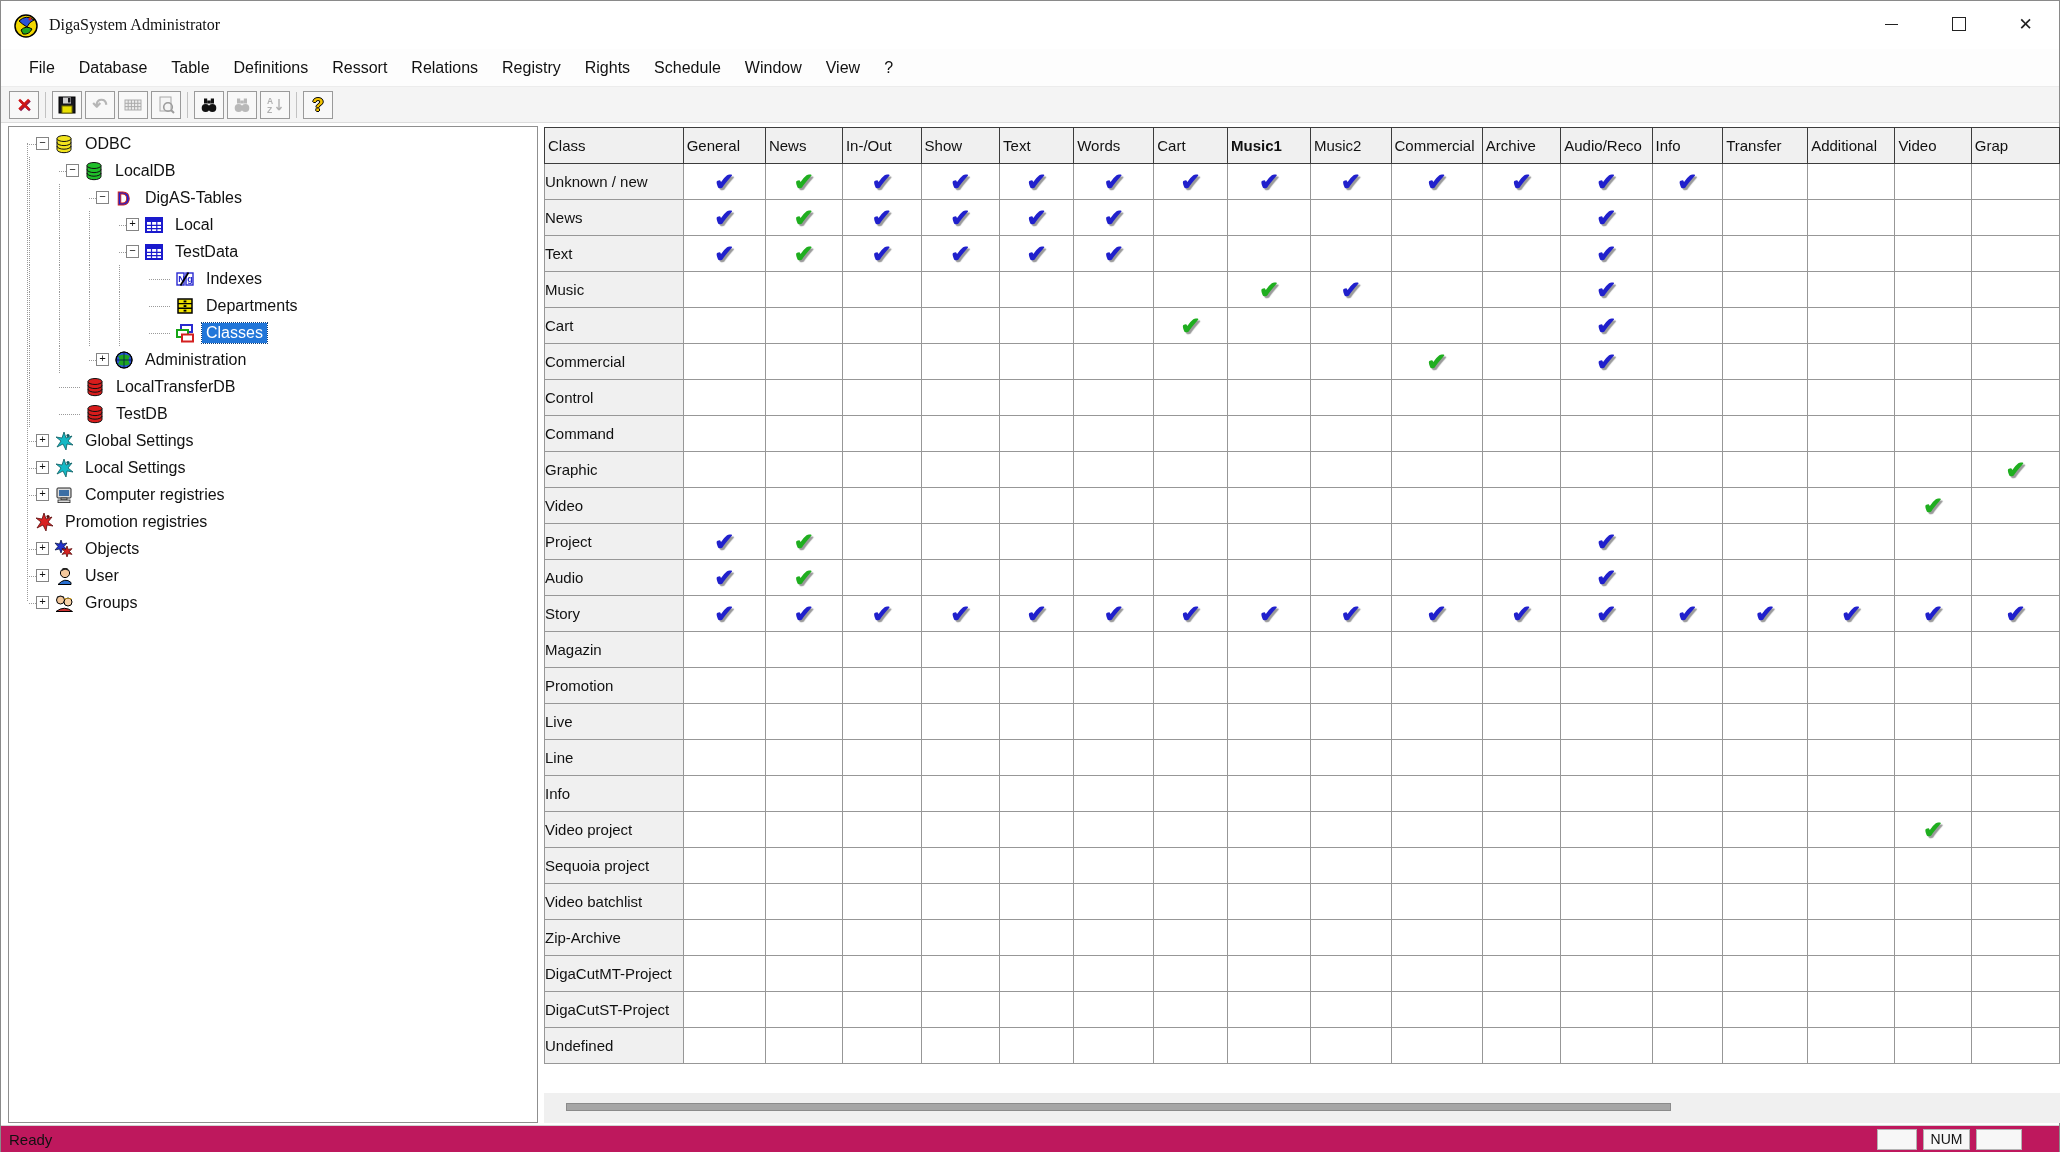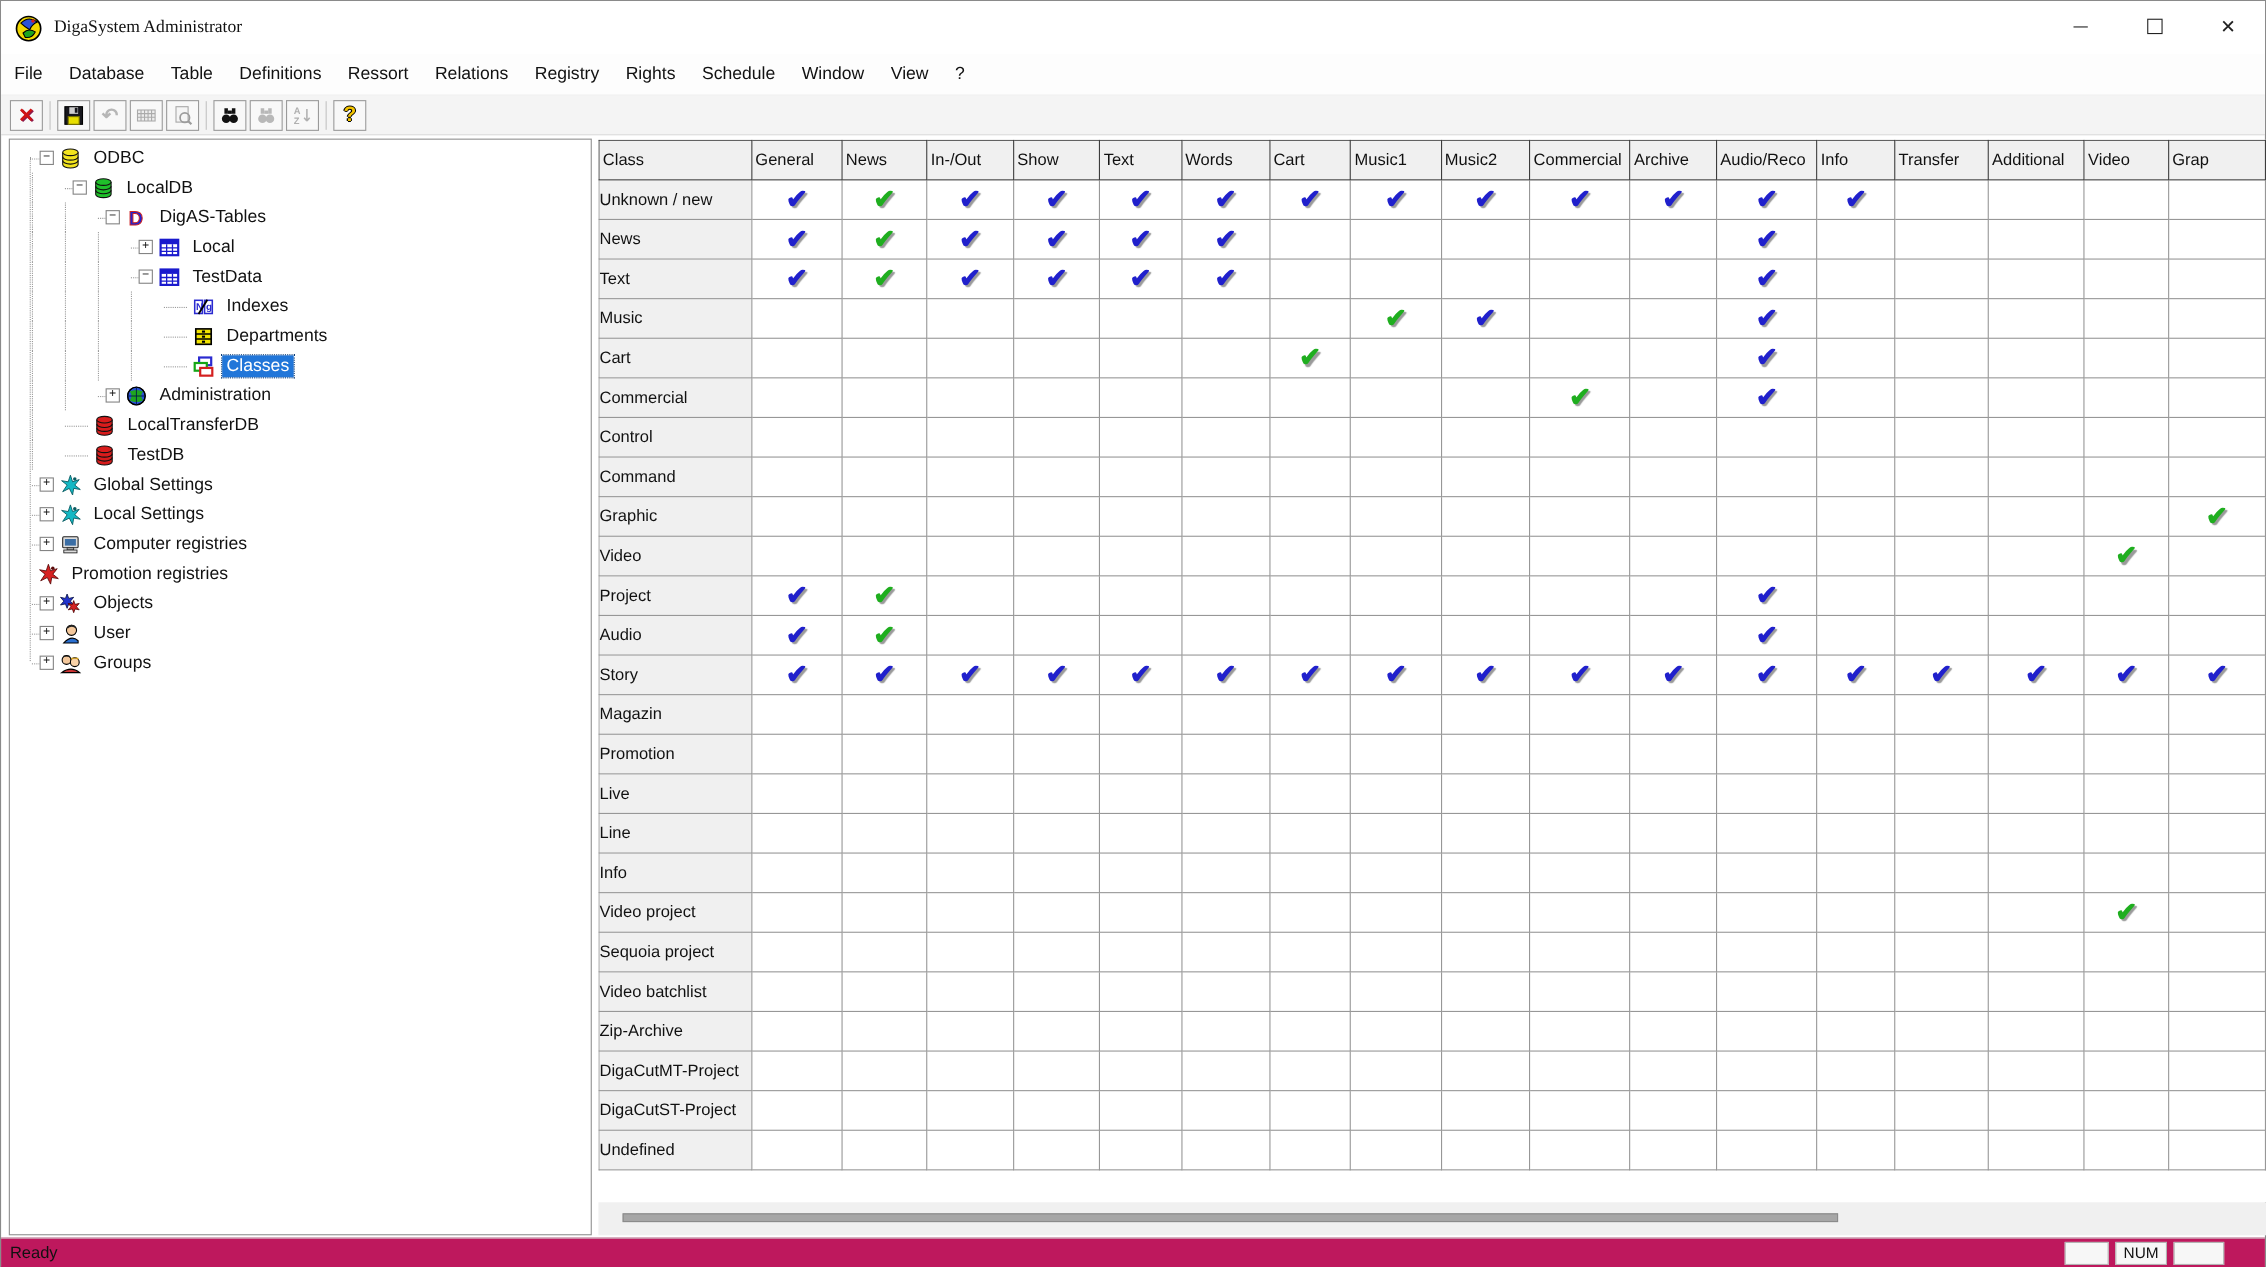--- a/index.html
+++ b/index.html
@@ -10,21 +10,21 @@
   .titlebar{position:absolute;left:0;top:0;right:0;height:48px;background:#fff;display:flex;align-items:center;font-family:Liberation Serif, serif;}
   .app-icon{margin-left:12px;width:27px;height:27px;flex:0 0 auto;}
   .title-text{margin-left:9px;font-size:16px;}
   .win-controls{position:absolute;right:0;top:0;height:46px;display:flex;}
   .win-btn{width:67px;height:46px;display:flex;align-items:center;justify-content:center;}
   .glyph-min{width:13px;height:0;border-top:1.6px solid #222;}
   .glyph-max{width:12px;height:12px;border:1.4px solid #222;}
   .glyph-close{font-size:17px;color:#222;line-height:1;}
 
   
-  .menubar{position:absolute;left:0;top:48px;right:0;height:38px;background:#fdfdfd;display:flex;align-items:center;padding-left:0;border-bottom:1px solid #ececec;box-sizing:border-box;}
+  .menubar{position:absolute;left:0;top:48px;right:0;height:38px;background:#fdfdfd;display:flex;align-items:center;padding-left:16px;border-bottom:1px solid #ececec;box-sizing:border-box;}
   .menu-item{padding:0 12px;font-size:16px;white-space:nowrap;}
 
   
   .toolbar{position:absolute;left:0;top:86px;right:0;height:36px;background:#f4f4f4;border-bottom:1px solid #dcdcdc;display:flex;align-items:center;padding-left:8px;box-sizing:border-box;}
   .tb-btn{width:30px;height:28px;border:1px solid #9a9a9a;background:#f8f8f8;margin-right:3px;display:flex;align-items:center;justify-content:center;box-sizing:border-box;}
   .tb-sep{width:1px;height:26px;background:#c2c2c2;margin:0 6px 0 3px;}
   .tb-x{font-size:18px;font-weight:900;color:#d01414;text-shadow:1px 1px 0 #8c1b4d;line-height:1;}
   .tb-undo{font-size:18px;font-weight:700;color:#b6b6b6;line-height:1;}
   .tb-help{font-size:19px;font-weight:900;color:#f3c400;line-height:1;text-shadow:-1px 0 0 #000,1px 0 0 #000,0 -1px 0 #000,0 1px 0 #000;}
 
@@ -373,21 +373,21 @@
       <thead>
           <tr id="gridhead">
             <th style="width: 136px;">Class</th>
             <th style="width: 84px;">General</th>
             <th style="width: 83px;">News</th>
             <th style="width: 82px;">In-/Out</th>
             <th style="width: 85px;">Show</th>
             <th style="width: 83px;">Text</th>
             <th style="width: 85px;">Words</th>
             <th style="width: 82px;">Cart</th>
-            <th style="width: 86px;">Music1</th>
+            <th style="width: 86px; font-weight: bold;">Music1</th>
             <th style="width: 84px;">Music2</th>
             <th style="width: 86px;">Commercial</th>
             <th style="width: 80px;">Archive</th>
             <th style="width: 87px;">Audio/Reco</th>
             <th style="width: 79px;">Info</th>
             <th style="width: 87px;">Transfer</th>
             <th style="width: 86px;">Additional</th>
             <th style="width: 82px;">Video</th>
             <th style="width: 100px;">Grap</th>
           </tr>

